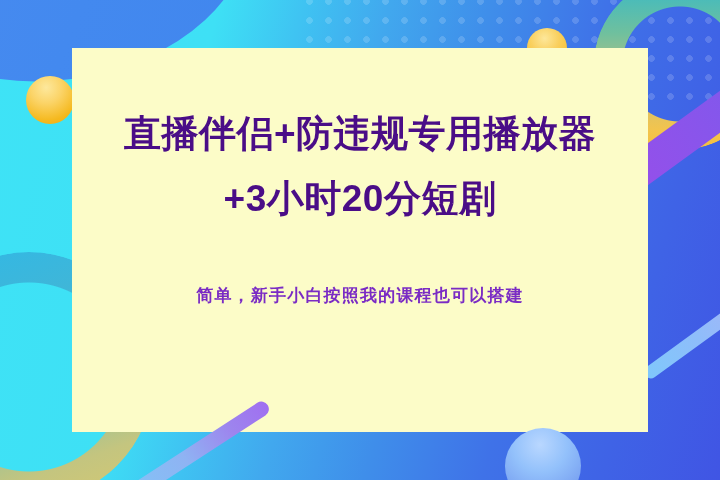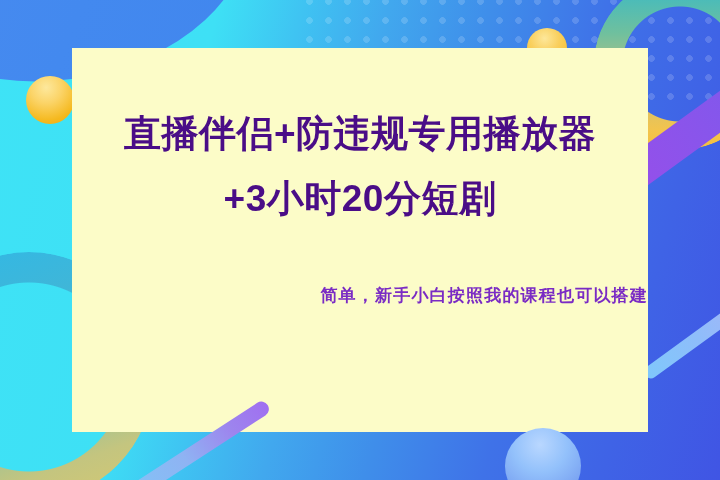--- a/index.html
+++ b/index.html
@@ -165,21 +165,21 @@
     letter-spacing: 0.5px;
     padding: 0 14px;
     box-sizing: border-box;
   }
   .title-line { display: block; white-space: nowrap; }
   #title-line-2 { margin-top: 16px; }
 
   #subtitle {
     width: 100%;
     margin-top: 60px;
-    text-align: right;
+    text-align: center;
     color: #7a2bc4;
     font-size: 17px;
     font-weight: 600;
     letter-spacing: 1.2px;
   }
 </style>
 </head>
 <body>
 
 <div id="poster">

